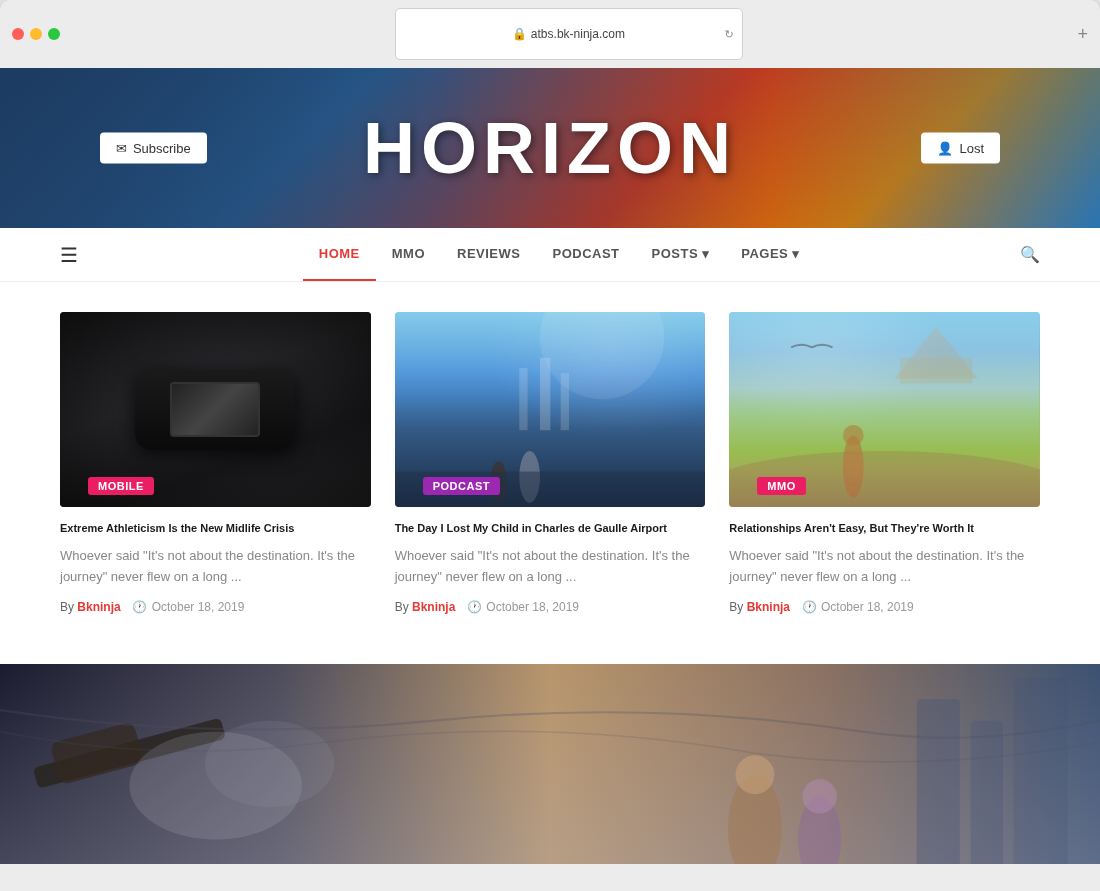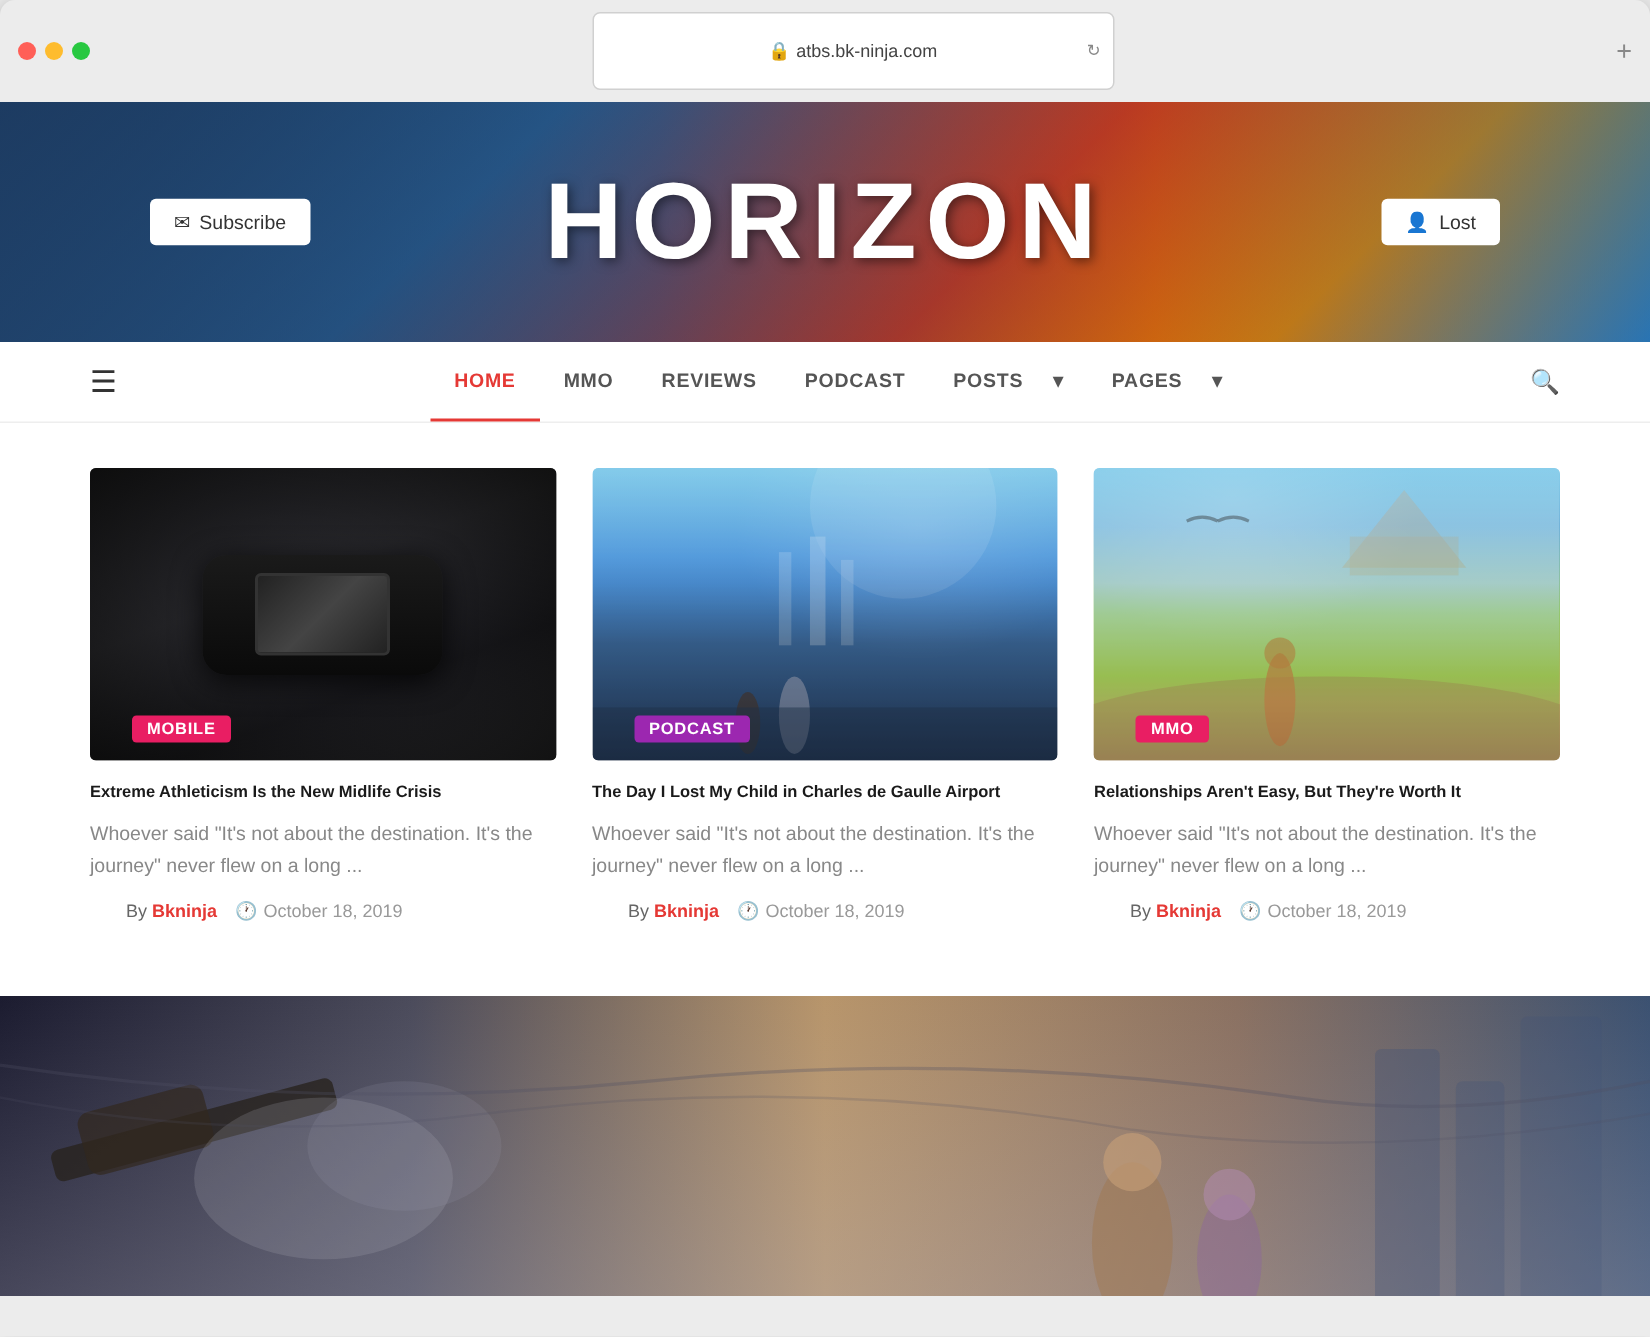--- a/index.html
+++ b/index.html
@@ -150,21 +150,21 @@
       border-bottom: 2px solid #e53935;
     }
     .nav-search {
       font-size: 16px;
       color: #555;
       cursor: pointer;
     }
     .nav-dropdown {
       display: flex;
       align-items: center;
-      gap: 20px;
+      gap: 4px;
     }
 
     
     .main-content {
       padding: 30px 60px 20px;
       background: #fff;
     }
 
     
     .cards-grid {
@@ -275,21 +275,20 @@
       color: #888;
       line-height: 1.6;
       margin-bottom: 12px;
     }
     .card-meta {
       display: flex;
       align-items: center;
       gap: 12px;
       font-size: 12px;
       color: #999;
-      margin-left: 24px;
     }
     .card-meta-author { color: #666; }
     .card-meta-author span { color: #e53935; font-weight: 600; }
     .card-meta-date { display: flex; align-items: center; gap: 4px; }
 
     
     .bottom-image {
       width: 100%;
       height: 200px;
       background: linear-gradient(135deg, #2c3e50 0%, #8e9ca8 20%, #c0a882 40%, #7a6a5a 60%, #5d4e37 80%, #8a7a6a 100%);

